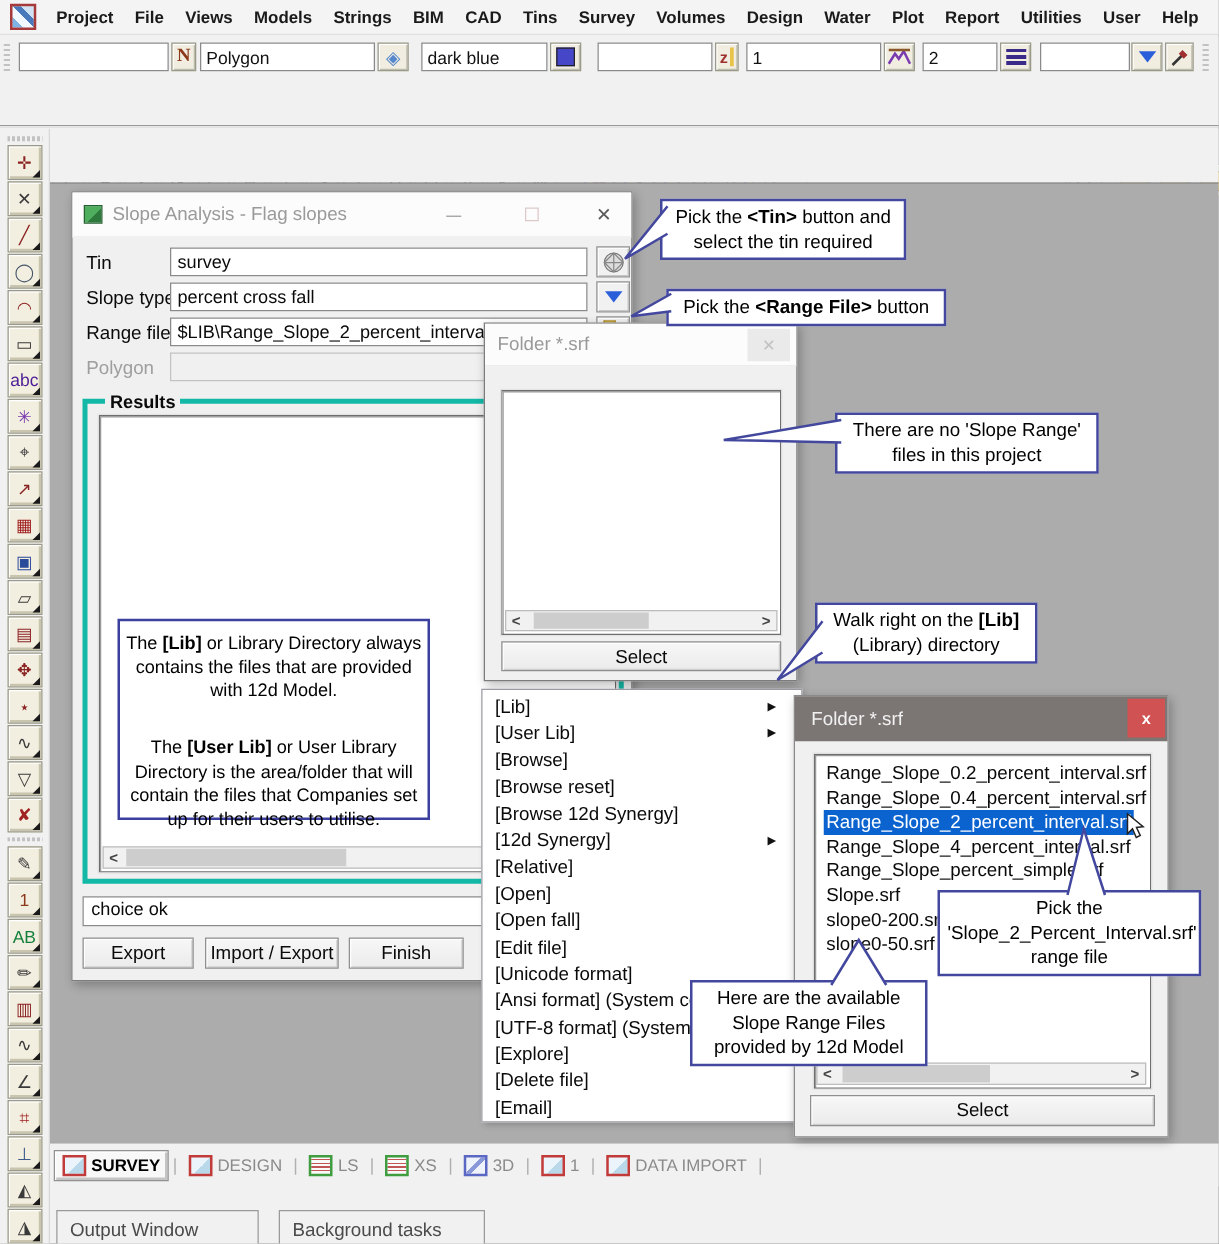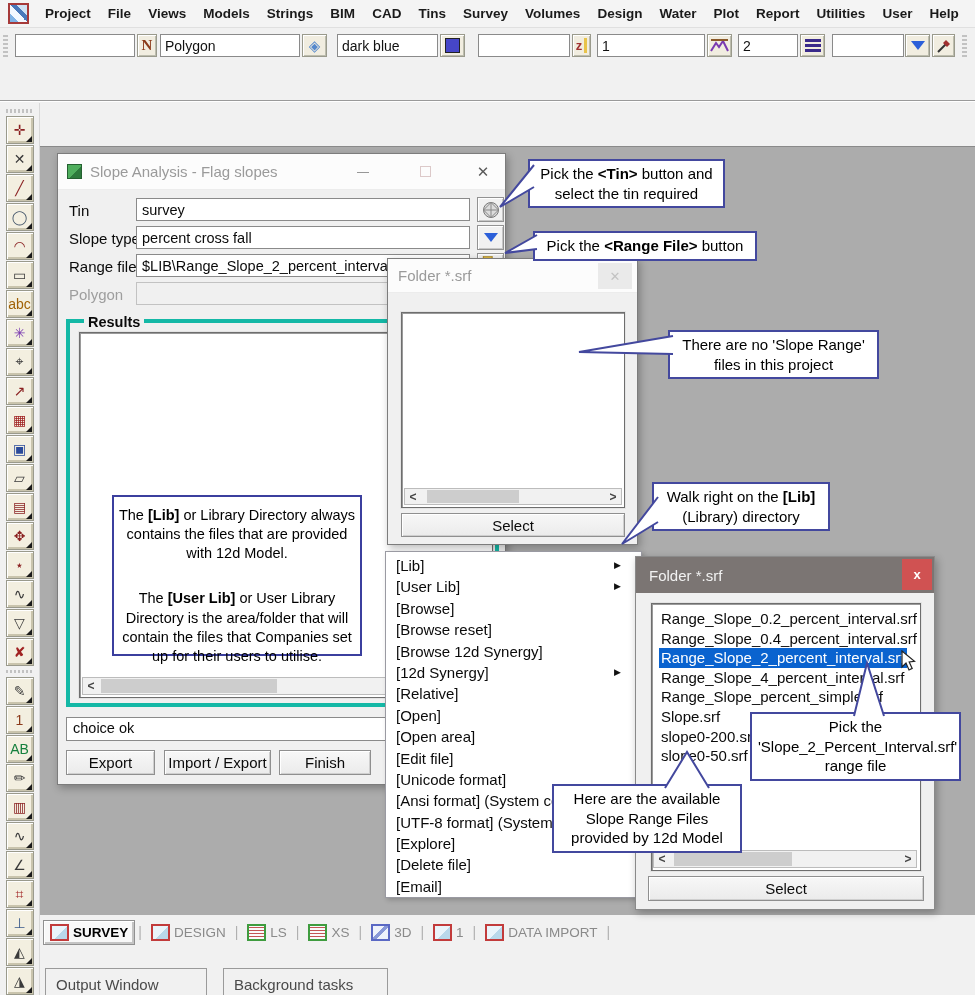--- a/index.html
+++ b/index.html
@@ -360,21 +360,21 @@
         </span>
         <span class="lico cor" style="color: rgb(68, 86, 106);">
           <span style="font-size:14px">◯</span>
         </span>
         <span class="lico cor" style="color: rgb(139, 34, 34);">
           <span style="font-size:14px">◠</span>
         </span>
         <span class="lico cor" style="color: rgb(58, 58, 58);">
           <span style="font-size:14px">▭</span>
         </span>
-        <span class="lico cor" style="color: #a16207;">
+        <span class="lico cor" style="color: #4c1d95;">
           <span style="font-size:14px">abc</span>
         </span>
         <span class="lico cor" style="color: rgb(122, 58, 176);">
           <span style="font-size:14px">✳</span>
         </span>
         <span class="lico cor" style="color: rgb(58, 58, 58);">
           <span style="font-size:14px">⌖</span>
         </span>
         <span class="lico cor" style="color: rgb(139, 34, 34);">
           <span style="font-size:14px">↗</span>
@@ -475,21 +475,21 @@
     <input class="fldinput" style="left: 78px; top: 100px; width: 334px;" value="$LIB\Range_Slope_2_percent_interval.">
     <span class="sidebtn" style="left:419px;top:99px">
         <span class="folder" style="transform:scale(.8)"></span>
       </span>
     <span class="fldlabel dimlbl" style="left:11px;top:132px;font-weight:400">Polygon</span>
     <input class="fldinput dim" style="left: 78px; top: 128px; width: 334px;" value="">
 
     <div class="groupbox" style="left:8px;top:165px;width:433px;height:388px">
       <span class="grouplbl" style="left:14px;top:-9px">Results</span>
       <div class="listbox" style="left:9px;top:9px;width:414px;height:366px">
-        <div class="notebox" style="left:32px;top:162px;width:250px;height:161px">
+        <div class="notebox" style="left:14px;top:162px;width:250px;height:161px">
           <div class="para"><span>The </span><b>[Lib]</b><span> or Library Directory always contains the files that are provided with 12d Model.</span></div>
           <div class="para"><span>The </span><b>[User Lib]</b><span> or User Library Directory is the area/folder that will contain the files that Companies set up for their users to utilise.</span></div>
         </div>
         <div class="hscroll" style="left:2px;bottom:2px;width:408px">
           <span class="sarrow left"></span>
           <span class="strack">
               <span class="sthumb" style="left:2px;width:176px"></span>
             </span>
         </div>
       </div>
@@ -554,21 +554,21 @@
         <span>[Relative]</span>
         
       </div>
 
       <div class="ctxrow">
         <span>[Open]</span>
         
       </div>
 
       <div class="ctxrow">
-        <span>[Open area]</span>
+        <span>[Open fall]</span>
         
       </div>
 
       <div class="ctxrow">
         <span>[Edit file]</span>
         
       </div>
 
       <div class="ctxrow">
         <span>[Unicode format]</span>

